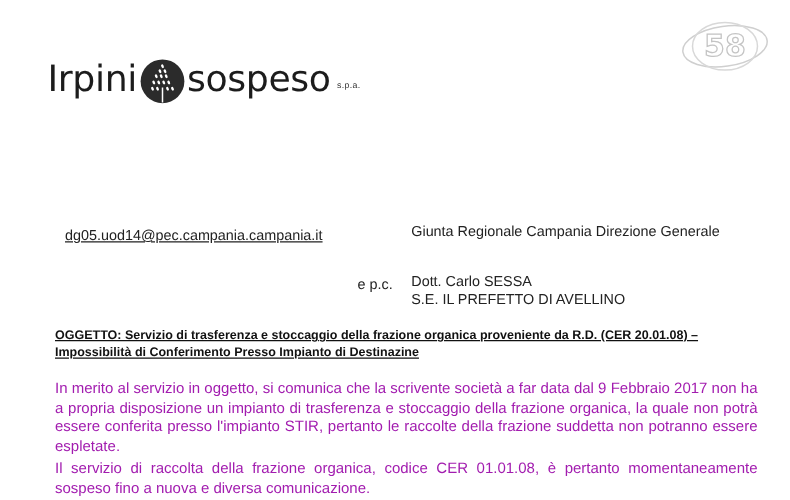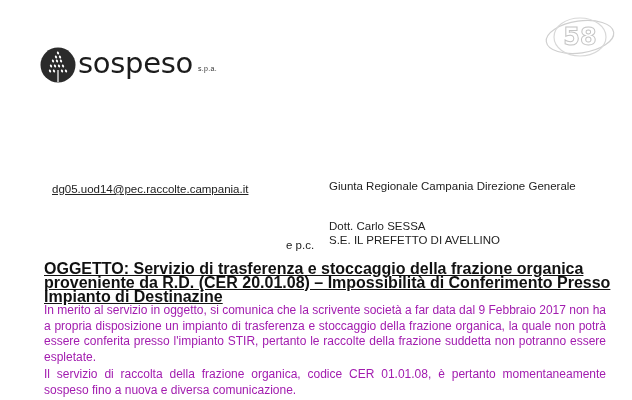--- a/index.html
+++ b/index.html
@@ -67,36 +67,35 @@
       font-size: 11.5px;
       line-height: 13px;
       color: #222;
     }
     .epc-label {
       position: absolute;
       left: 286px;
       top: 222px;
       font-size: 11.5px;
       color: #222;
-      margin-top: 17px;
     }
     .prefetto {
       position: absolute;
       left: 329px;
       top: 219px;
       font-size: 11.5px;
       line-height: 14px;
       color: #222;
     }
     .subject {
       position: absolute;
       left: 44px;
       top: 262px;
       width: 570px;
-      font-size: 16px;
+      font-size: 10px;
       line-height: 14px;
       font-weight: bold;
       color: #111;
     }
     .subject span {
       text-decoration: underline;
     }
     .body-para {
       position: absolute;
       left: 44px;
@@ -106,20 +105,21 @@
       text-align: justify;
       color: #a21caf;
     }
     .para1 { top: 303px; }
     .para2 { top: 367px; }
   </style>
 </head>
 <body>
 
 <div class="logo">
+  <span class="logo-text">Irpini</span>
   <svg class="logo-mark" viewBox="0 0 36 36">
     <circle cx="18" cy="18" r="17.5" fill="#2b2b2b"></circle>
     <g fill="#ffffff">
       <ellipse cx="18" cy="6" rx="1" ry="1.6" transform="rotate(-25 18 6)"></ellipse>
       <ellipse cx="16" cy="10" rx="1" ry="1.6" transform="rotate(-25 16 10)"></ellipse>
       <ellipse cx="20" cy="10" rx="1" ry="1.6" transform="rotate(-25 20 10)"></ellipse>
       <ellipse cx="13" cy="14" rx="1" ry="1.6" transform="rotate(-25 13 14)"></ellipse>
       <ellipse cx="17" cy="14" rx="1" ry="1.6" transform="rotate(-25 17 14)"></ellipse>
       <ellipse cx="21" cy="14" rx="1" ry="1.6" transform="rotate(-25 21 14)"></ellipse>
       <ellipse cx="11" cy="19" rx="1" ry="1.6" transform="rotate(-25 11 19)"></ellipse>
@@ -136,21 +136,21 @@
   <span class="logo-text">sospeso</span>
   <span class="logo-spa">s.p.a.</span>
 </div>
 
 <svg class="watermark" viewBox="0 0 76 46">
   <ellipse cx="38" cy="23" rx="34" ry="16" fill="none" stroke="#cfcfcf" stroke-width="1.2" transform="rotate(-8 38 23)"></ellipse>
   <ellipse cx="38" cy="23" rx="26" ry="19" fill="none" stroke="#d8d8d8" stroke-width="1.2"></ellipse>
   <text x="38" y="31" text-anchor="middle" font-family="DejaVu Sans, sans-serif" font-size="24" font-weight="bold" fill="none" stroke="#c4c4c4" stroke-width="1">58</text>
 </svg>
 
-<div class="recipient-email">dg05.uod14@pec.raccolte.campania.it</div>
+<div class="recipient-email">dg05.uod14@pec.campania.campania.it</div>
 
 <div class="recipients">
   <div>Giunta Regionale Campania Direzione Generale</div>
 </div>
 
 <div class="epc-label">e p.c.</div>
 
 <div class="prefetto">
   <div>Dott. Carlo SESSA</div>
   <div>S.E. IL PREFETTO DI AVELLINO</div>

